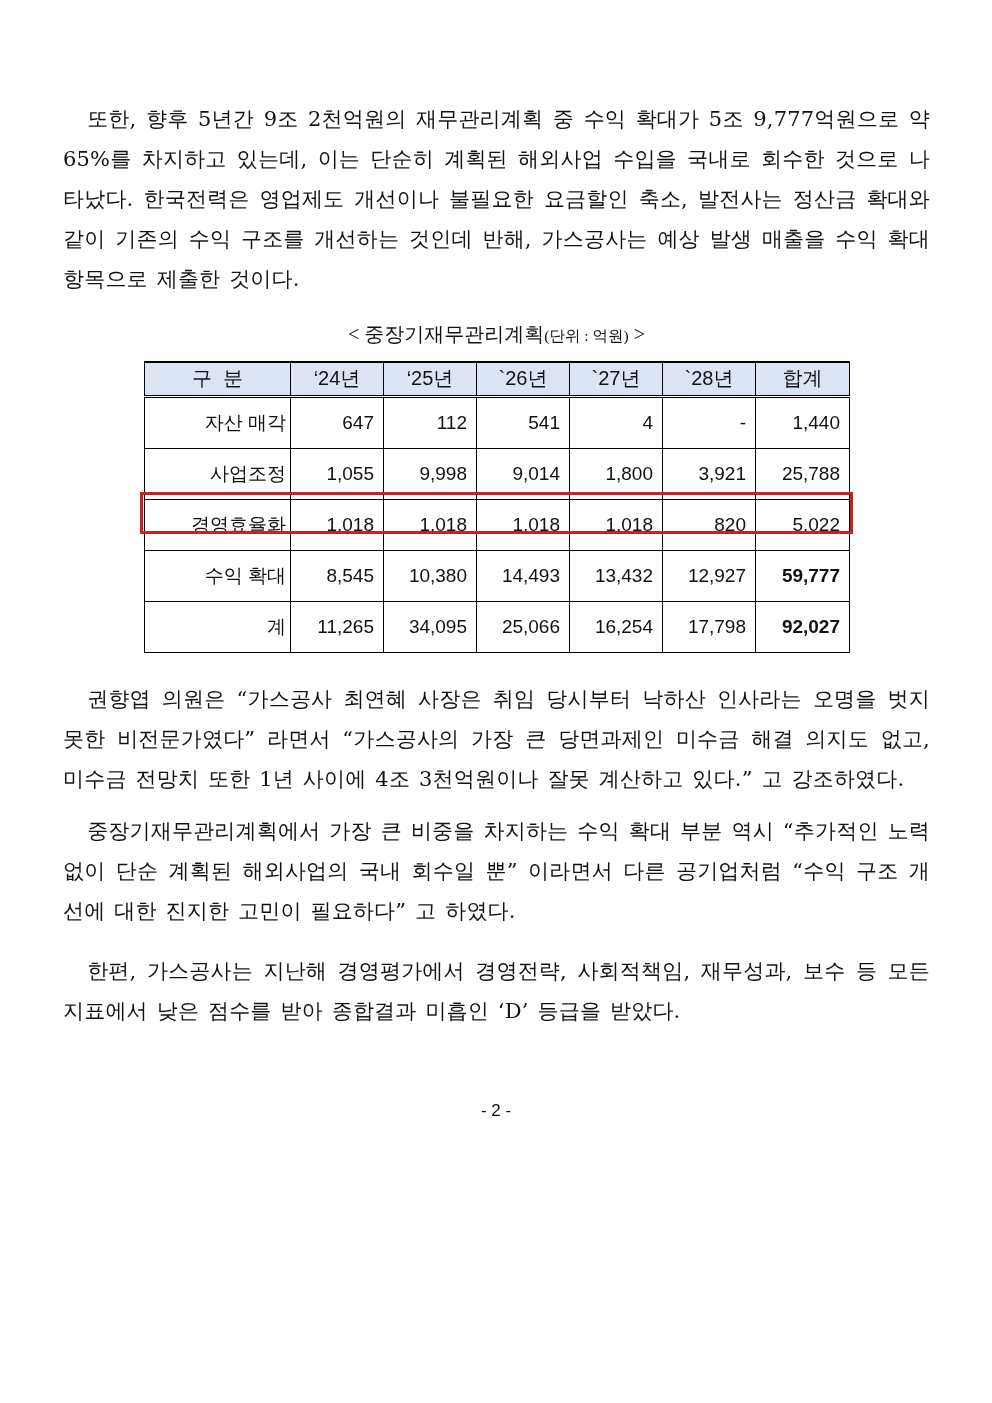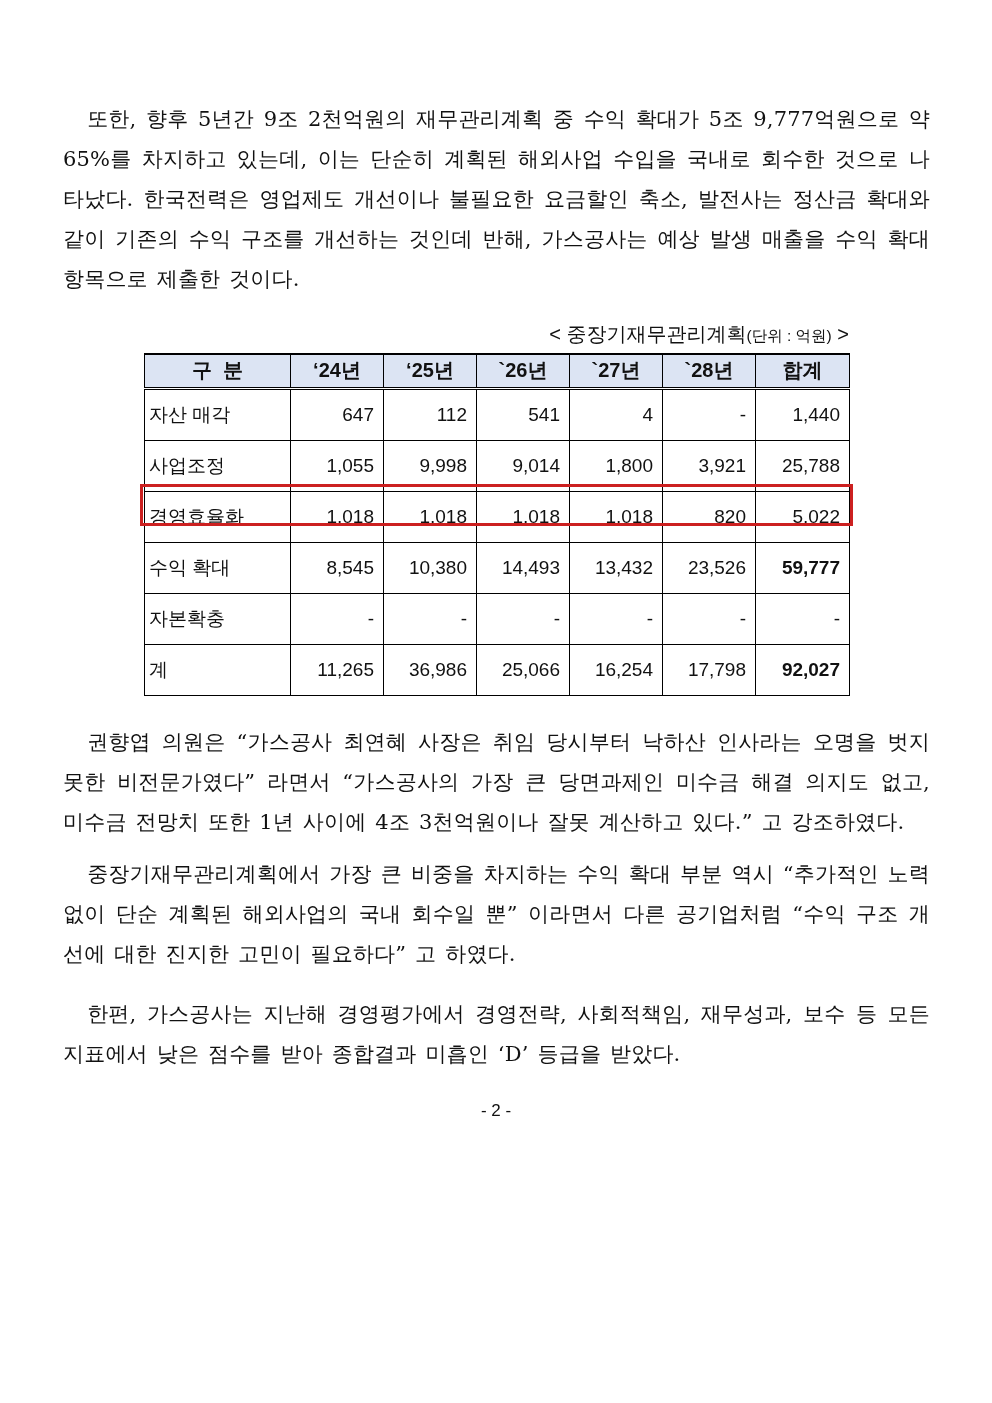--- a/index.html
+++ b/index.html
@@ -30,56 +30,57 @@
   }
   .para.p1{margin-bottom:22px;}
   .para.p2{margin-bottom:12px;}
   .para.p3{margin-bottom:20px;}
   .table-section{
     width:705px;
     margin:0 auto 26px auto;
     font-family:"Liberation Sans","DejaVu Sans",sans-serif;
   }
   .table-title{
-    text-align:right;
+    text-align:center;
     font-size:20px;
     line-height:26px;
-    margin-bottom:4px;
+    margin-bottom:12px;
     white-space:pre;
     color:var(--ink);
+    font-family:Liberation Serif, serif;
   }
   .table-title .unit{font-size:15.5px;}
   .table-wrap{position:relative;}
   table.fin{
     width:705px;
     border-collapse:collapse;
     table-layout:fixed;
     font-size:19px;
     color:var(--ink);
   }
   table.fin col.c-label{width:146px;}
   table.fin col.c-year{width:93px;}
   table.fin col.c-total{width:94px;}
   table.fin th{
     background:var(--table-header-bg);
-    font-weight:bold;
+    font-weight:normal;
     text-align:center;
     height:34px;
     border:1px solid #000;
     border-top:2px solid #000;
     border-bottom:3px double #000;
     white-space:pre;
     font-size:20px;
   }
   table.fin td{
     height:34px;
     border:1px solid #000;
     padding:8px 9px;
   }
-  table.fin td.label{text-align:left;padding:12px 4px;}
+  table.fin td.label{text-align:right;padding:12px 4px;}
   table.fin td.num{text-align:right;font-variant-numeric:tabular-nums;}
   table.fin td.bold{font-weight:bold;}
   table.fin tr:last-child td{border-bottom:1.5px solid #000;}
   .red-box{
     position:absolute;
     left:-4px;
     top:131px;
     width:713px;
     height:42px;
     border:3px solid var(--accent-red);
@@ -156,36 +157,27 @@
             <td class="num">1,018</td>
             <td class="num">820</td>
             <td class="num">5,022</td>
           </tr>
           <tr>
             <td class="label">수익 확대</td>
             <td class="num">8,545</td>
             <td class="num">10,380</td>
             <td class="num">14,493</td>
             <td class="num">13,432</td>
-            <td class="num">23,526</td>
+            <td class="num">12,927</td>
             <td class="num bold">59,777</td>
-          </tr>
-          <tr>
-            <td class="label">자본확충</td>
-            <td class="num">-</td>
-            <td class="num">-</td>
-            <td class="num">-</td>
-            <td class="num">-</td>
-            <td class="num">-</td>
-            <td class="num">-</td>
           </tr>
           <tr>
             <td class="label">계</td>
             <td class="num">11,265</td>
-            <td class="num">36,986</td>
+            <td class="num">34,095</td>
             <td class="num">25,066</td>
             <td class="num">16,254</td>
             <td class="num">17,798</td>
             <td class="num bold">92,027</td>
           </tr>
         </tbody>
       </table>
       <div class="red-box"></div>
     </div>
   </div>

